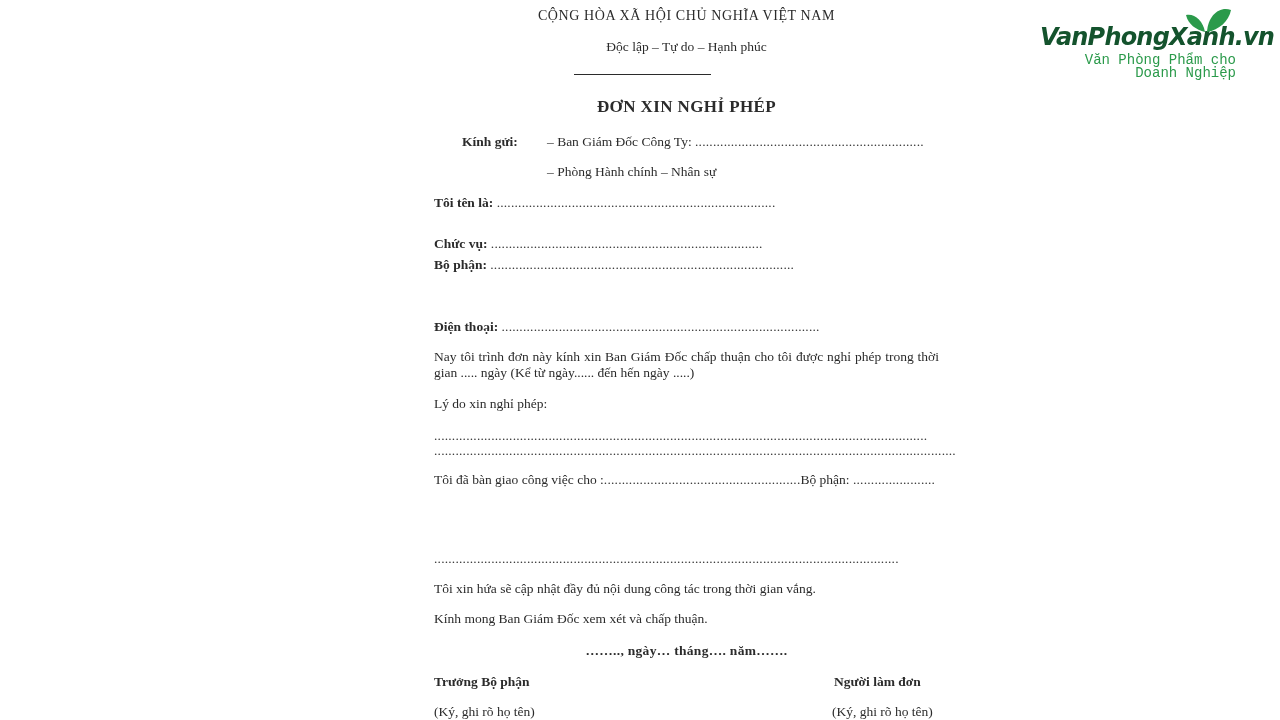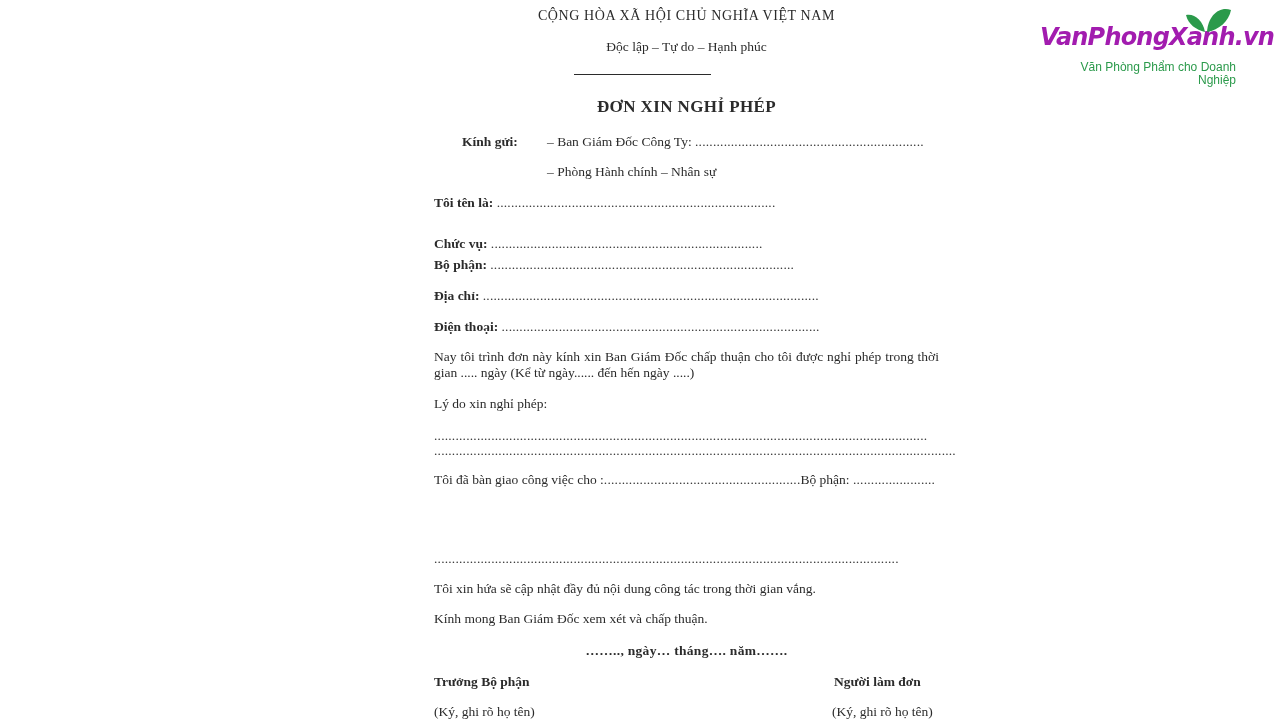--- a/index.html
+++ b/index.html
@@ -32,50 +32,49 @@
   .sig-title-left { top:674px; }
   .sig-title-right { top:674px; left:400px; width:105px; }
   .sig-note-left { top:704px; }
   .sig-note-right { top:704px; left:398px; width:107px; }
   .logo { position:absolute; left:1040px; top:24px; width:196px; text-align:right; }
   .logo-brand {
     font-family:"DejaVu Sans", sans-serif; font-weight:bold; font-style:italic;
     font-size:24px; letter-spacing:-0.8px; line-height:26px;
   }
   .logo-tagline {
-    font-family:Liberation Sans, sans-serif; font-size:12px; line-height:13px; margin-top:11px;
+    font-family:Liberation Mono, monospace; font-size:14px; line-height:13px; margin-top:4px;
   }
   .leaf { position:absolute; right:4px; top:-17px; }
 </style>
 </head>
 <body>
 
 <div class="logo">
   <svg class="leaf" width="48" height="26" viewBox="0 0 48 26">
     <path d="M21 25 C19 13 10 6 2 8 C4 17 12 23 21 25 Z" fill="#2b9a4b"></path>
     <path d="M23 25 C24 9 35 -1 47 3 C45 14 35 23 23 25 Z" fill="#2b9a4b"></path>
   </svg>
-  <div class="logo-brand" style="color:#a21caf">VanPhongXanh.vn</div>
+  <div class="logo-brand" style="color:#14532d">VanPhongXanh.vn</div>
   <div class="logo-tagline" style="color:#2b9a4b">Văn Phòng Phẩm cho Doanh Nghiệp</div>
 </div>
 
 <div class="doc">
   <div class="line center nat-header">CỘNG HÒA XÃ HỘI CHỦ NGHĨA VIỆT NAM</div>
   <div class="line center motto">Độc lập – Tự do – Hạnh phúc</div>
   <div class="rule"></div>
   <div class="line center bold doc-title">ĐƠN XIN NGHỈ PHÉP</div>
 
   <div class="line bold recip-label">Kính gửi:</div>
   <div class="line recip-line1"><span>–  Ban Giám Đốc Công Ty: </span><span class="dots">................................................................</span></div>
   <div class="line recip-line2">–  Phòng Hành chính – Nhân sự</div>
 
   <div class="line f0"><span class="bold">Tôi tên là:</span> <span class="dots">..............................................................................</span></div>
   <div class="line f1"><span class="bold">Chức vụ:</span> <span class="dots">............................................................................</span></div>
   <div class="line f2"><span class="bold">Bộ phận:</span> <span class="dots">.....................................................................................</span></div>
-  <div class="line f3"><span class="bold">Địa chỉ:</span> <span class="dots">..............................................................................................</span></div>
   <div class="line f4"><span class="bold">Điện thoại:</span> <span class="dots">.........................................................................................</span></div>
 
   <div class="line request-par">Nay tôi trình đơn này kính xin Ban Giám Đốc chấp thuận cho tôi được nghỉ phép trong thời gian ..... ngày (Kể từ ngày...... đến hến ngày .....)</div>
 
   <div class="line reason-label">Lý do xin nghỉ phép:</div>
   <div class="line dots reason-d1">..........................................................................................................................................</div>
   <div class="line dots reason-d2">..................................................................................................................................................</div>
 
   <div class="line handover"><span>Tôi đã bàn giao công việc cho :</span><span class="dots">.......................................................</span><span>Bộ phận:</span> <span class="dots">.......................</span></div>
 

